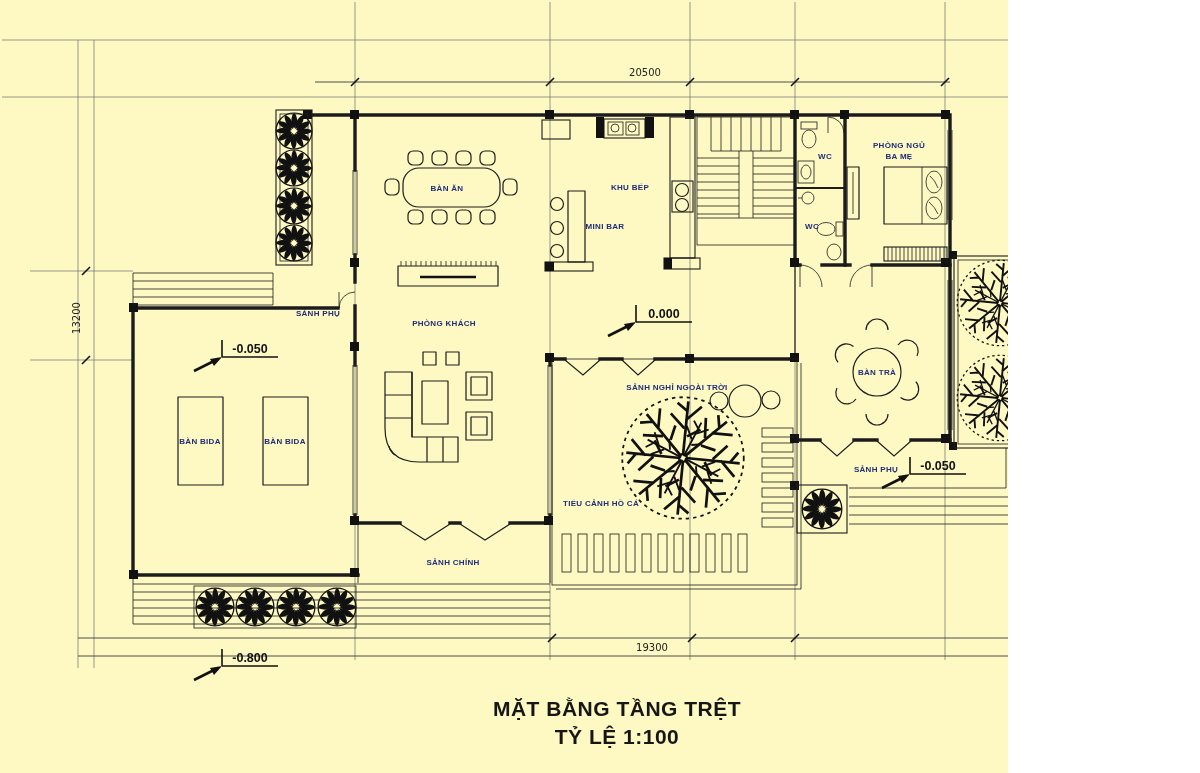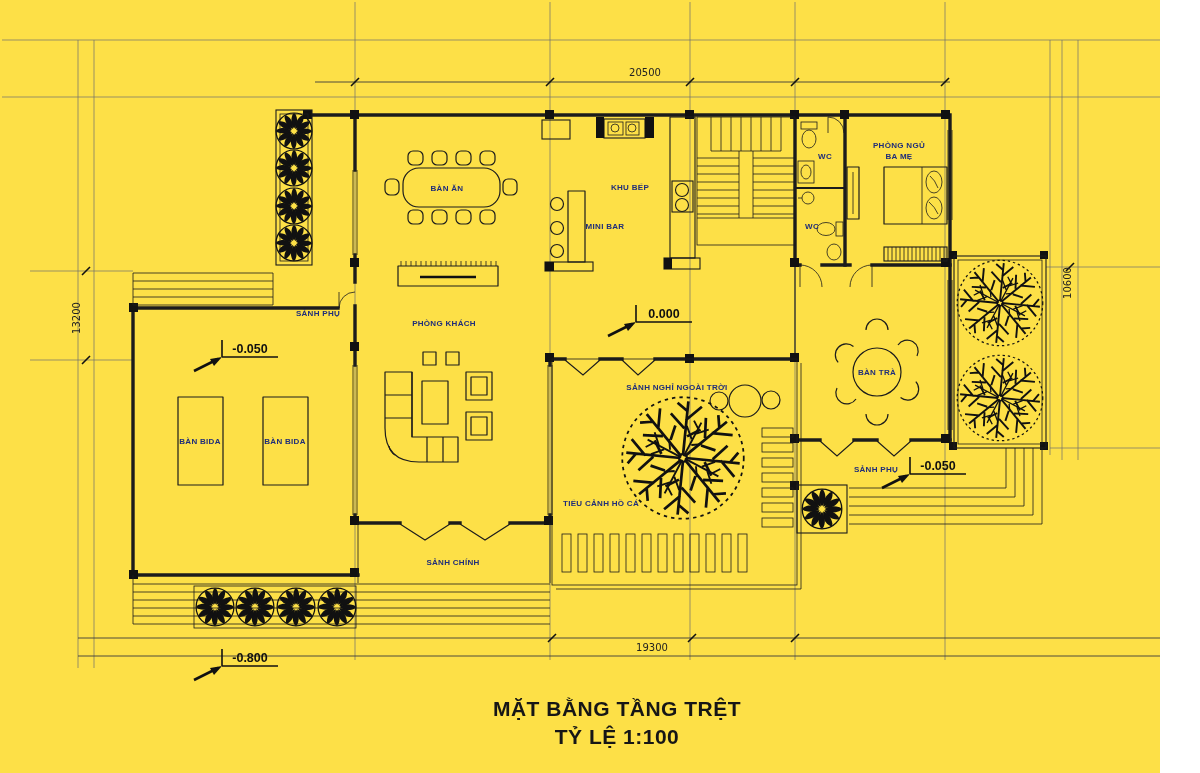--- a/index.html
+++ b/index.html
@@ -1,16 +1,16 @@
 <!DOCTYPE html>
 <html><head>
 <meta charset="utf-8">
 <style>
   html,body{margin:0;padding:0;background:#fff;}
-  #canvas{position:relative;width:1160px;height:773px;background:#fde047;overflow:hidden;
+  #canvas{position:relative;width:1008px;height:773px;background:#fef9c3;overflow:hidden;
           font-family:"Liberation Sans",sans-serif;text-align:right;}
   svg{display:block}
   .grid{stroke:#6e6e6e;stroke-width:.7;fill:none}
   .dim{stroke:#3a3a3a;stroke-width:.9;fill:none}
   .tick{stroke:#111;stroke-width:1.6;fill:none}
   .wall{stroke:#1c1c1c;stroke-width:3.4;fill:none;stroke-linecap:square}
   .wall2{stroke:#1c1c1c;stroke-width:2.2;fill:none;stroke-linecap:square}
   .thin{stroke:#1c1c1c;stroke-width:1.1;fill:none}
   .thin2{stroke:#1c1c1c;stroke-width:.8;fill:none}
   .furn{stroke:#1c1c1c;stroke-width:1.2;fill:none;stroke-linejoin:round}

